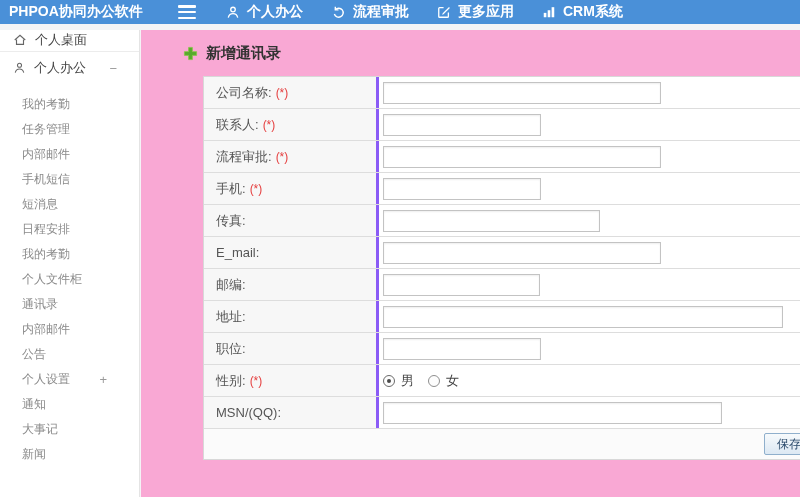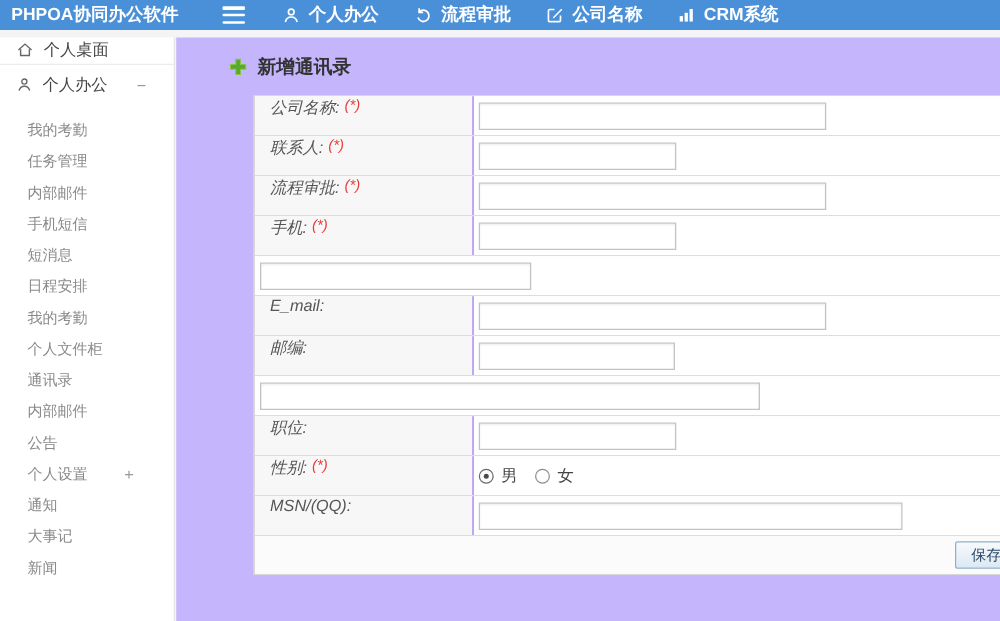--- a/index.html
+++ b/index.html
@@ -31,32 +31,32 @@
   .side-group { display:flex; align-items:center; gap:8px; height:28px; padding-left:13px;
     font-size:13px; color:#444; cursor:pointer; }
   .side-toggle { margin-left:auto; margin-right:22px; color:#999; font-size:13px; }
   .side-list { margin-top:10px; }
   .side-item { display:flex; align-items:center; height:25px; padding-left:22px;
     font-size:12px; color:#8a8a8a; cursor:pointer; }
   .side-item .side-toggle { margin-right:32px; }
   .sicon { color:#666; display:flex; align-items:center; }
 
   
-  .main { position:absolute; top:30px; left:141px; right:0; bottom:0; background:#c4b5fd;
+  .main { position:absolute; top:30px; left:141px; right:0; bottom:0; background:#f9a8d4;
     padding:14px 0 0 42px; }
   .page-title { display:flex; align-items:center; gap:8px; }
   .plus-icon svg { display:block; }
   .title-text { font-size:15px; font-weight:bold; color:#333; }
 
   .ftable { margin-top:13px; margin-left:20px; width:640px; background:#fff;
     border:1px solid #d8d8d8; }
   .frow { display:flex; height:32px; border-bottom:1px solid #ddd; }
-  .fl { width:175px; background:#f7f7f7; border-right:1px solid #8b5cf6;
-    display:flex; gap:4px; padding-left:12px;
-    font-size:13px; color:#555;font-style:italic; }
+  .fl { width:175px; background:#f7f7f7; border-right:3px solid #8b5cf6;
+    display:flex; align-items:center; gap:4px; padding-left:12px;
+    font-size:13px; color:#555; }
   .req { color:#e53f3f; font-size:12px; }
   .fv { flex:1; display:flex; align-items:center; padding-left:4px; background:#fff; }
   .fi { height:22px; border:1px solid #c3c3c3; box-shadow:inset 0 1px 2px rgba(0,0,0,.07);
     background:#fff; font-size:12px; padding:0 4px; outline:none; }
   .radio-group { display:flex; align-items:center; gap:6px; font-size:13px; color:#444; }
   .radio { width:12px; height:12px; border-radius:50%; border:1px solid #8f8f8f;
     background:#fdfdfd; display:inline-block; position:relative; cursor:pointer; }
   .radio.checked { border-color:#6a6a6a; }
   .radio.checked::after { content:""; position:absolute; left:3px; top:3px;
     width:4px; height:4px; border-radius:50%; background:#4a4a4a; }
@@ -97,21 +97,21 @@
         </span>
         <span>流程审批</span>
       </div>
       <div class="nav-item">
         <span class="nav-icon">
           <svg width="14" height="14" viewBox="0 0 16 16">
             <path d="M13 8.5V13a1 1 0 0 1-1 1H3a1 1 0 0 1-1-1V4a1 1 0 0 1 1-1h4.5" fill="none" stroke="#fff" stroke-width="1.5"></path>
             <path d="M6.5 9.5l7.2-7.2 1 1-7.2 7.2-1.6.6z" fill="#fff"></path>
           </svg>
         </span>
-        <span>公司名称</span>
+        <span>更多应用</span>
       </div>
       <div class="nav-item">
         <span class="nav-icon">
           <svg width="14" height="14" viewBox="0 0 16 16">
             <rect x="2" y="9" width="3" height="5" fill="#fff"></rect>
             <rect x="6.5" y="6" width="3" height="8" fill="#fff"></rect>
             <rect x="11" y="2.5" width="3" height="11.5" fill="#fff"></rect>
           </svg>
         </span>
         <span>CRM系统</span>
@@ -232,20 +232,23 @@
         <div class="frow">
           <div class="fl">
             <span>手机:</span>
             <span class="req">(*)</span>
           </div>
           <div class="fv">
             <input class="fi" type="text" style="width: 158px;">
           </div>
         </div>
         <div class="frow">
+          <div class="fl">
+            <span>传真:</span>
+          </div>
           <div class="fv">
             <input class="fi" type="text" style="width: 217px;">
           </div>
         </div>
         <div class="frow">
           <div class="fl">
             <span>E_mail:</span>
           </div>
           <div class="fv">
             <input class="fi" type="text" style="width: 278px;">
@@ -253,20 +256,23 @@
         </div>
         <div class="frow">
           <div class="fl">
             <span>邮编:</span>
           </div>
           <div class="fv">
             <input class="fi" type="text" style="width: 157px;">
           </div>
         </div>
         <div class="frow">
+          <div class="fl">
+            <span>地址:</span>
+          </div>
           <div class="fv">
             <input class="fi" type="text" style="width: 400px;">
           </div>
         </div>
         <div class="frow">
           <div class="fl">
             <span>职位:</span>
           </div>
           <div class="fv">
             <input class="fi" type="text" style="width: 158px;">

